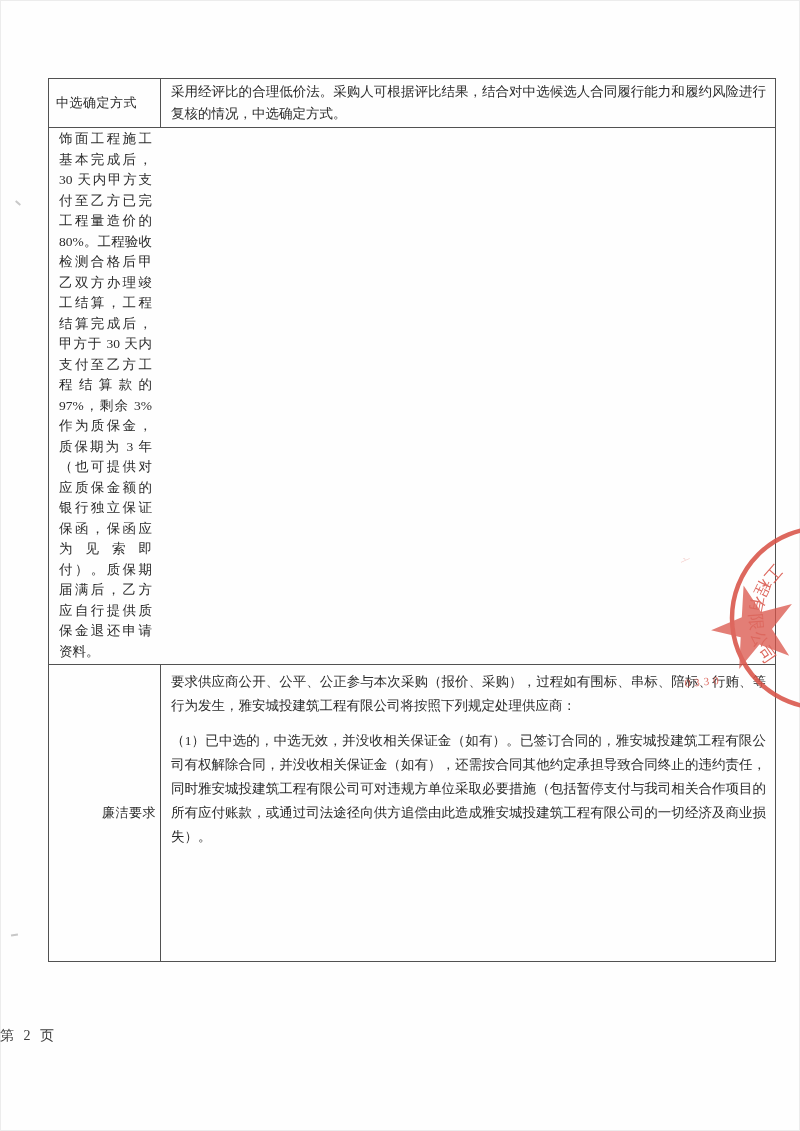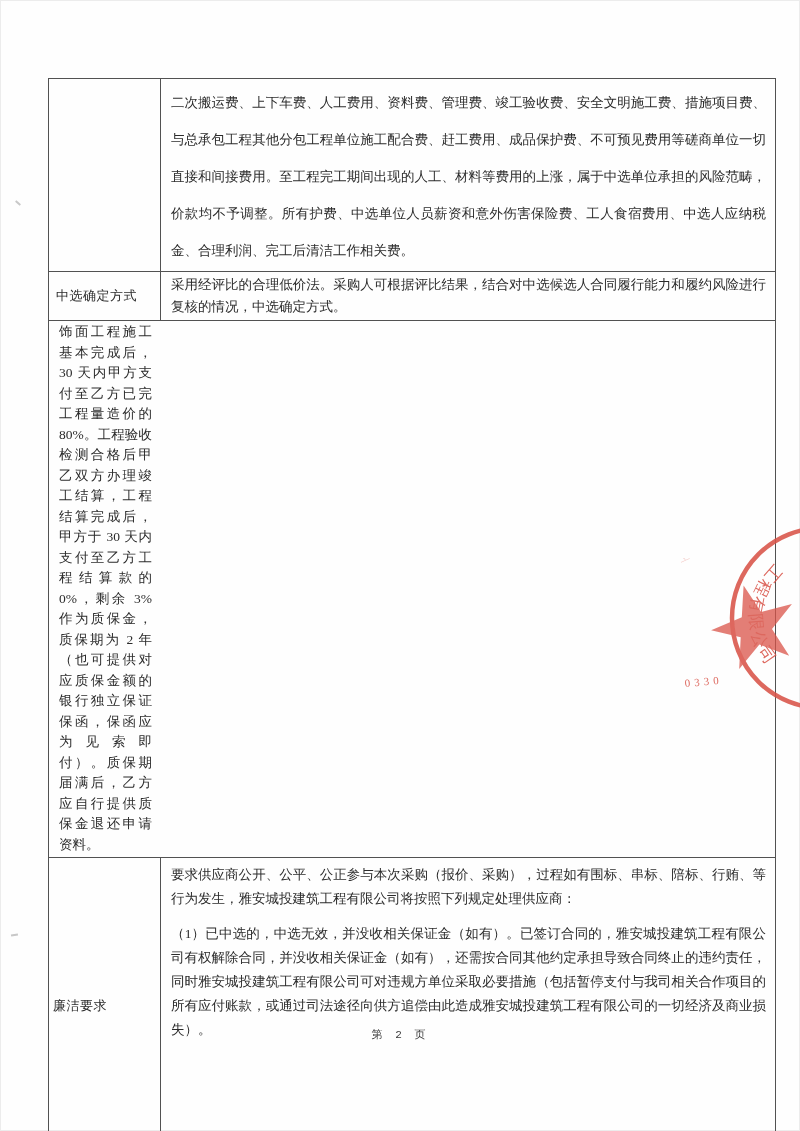--- a/index.html
+++ b/index.html
@@ -37,21 +37,21 @@
   .trow:last-child { border-bottom: none; }
   .cell-label {
     border-right: 1px solid #525252;
     box-sizing: border-box;
     display: flex;
     align-items: center;
     padding: 2px 4px 2px 7px;
     font-size: 13px;
     letter-spacing: 0.5px;
   }
-  .cell-label.centered { justify-content: flex-start; padding-left: 4px; }
+  .cell-label.centered { justify-content: flex-end; padding-left: 4px; }
   .cell-content {
     box-sizing: border-box;
     padding: 2px 9px 2px 10px;
     font-size: 13.5px;
     text-align: justify;
     text-align-last: left;
   }
   .cell-content p { margin: 0; }
   .row-1 { min-height: 186px; }
   .row-1 .cell-content { line-height: 37px; padding-top: 5px; }
@@ -61,25 +61,24 @@
   .row-3 .cell-content { line-height: 20.5px; padding-top: 1px; }
   .row-4 { min-height: 296px; }
   .row-4 .cell-content { line-height: 24px; padding-top: 5px; }
   .row-4 .cell-content p + p { margin-top: 11px; }
   
   .page-footer {
     position: absolute;
     top: 1027px;
     left: 0;
     width: 100%;
-    text-align: center;
-    font-size: 11px;
+    text-align: left;
+    font-size: 14px;
     letter-spacing: 3px;
     color: #3a3a3a;
-    font-family: Liberation Mono, monospace;
   }
   
   .stamp {
     position: absolute;
     left: 655px;
     top: 515px;
     width: 145px;
     height: 210px;
     pointer-events: none;
   }
@@ -92,41 +91,33 @@
   .speck-1 { left: 15px; top: 202px; width: 6px; height: 2px; transform: rotate(40deg); }
   .speck-2 { left: 11px; top: 934px; width: 7px; height: 2px; transform: rotate(-8deg); }
 </style>
 </head>
 <body>
 
 <div class="page">
 
   <div class="doc-table">
 
-    <div class="trow row-1">
-      <div class="cell-label">
-        <span></span>
-      </div>
-      <div class="cell-content">
-        <p>二次搬运费、上下车费、人工费用、资料费、管理费、竣工验收费、安全文明施工费、措施项目费、与总承包工程其他分包工程单位施工配合费、赶工费用、成品保护费、不可预见费用等磋商单位一切直接和间接费用。至工程完工期间出现的人工、材料等费用的上涨，属于中选单位承担的风险范畴，价款均不予调整。所有护费、中选单位人员薪资和意外伤害保险费、工人食宿费用、中选人应纳税金、合理利润、完工后清洁工作相关费。</p>
-      </div>
-    </div>
 
     <div class="trow row-2">
       <div class="cell-label">
         <span>中选确定方式</span>
       </div>
       <div class="cell-content">
         <p>采用经评比的合理低价法。采购人可根据评比结果，结合对中选候选人合同履行能力和履约风险进行复核的情况，中选确定方式。</p>
       </div>
     </div>
 
     <div class="trow row-3">
       <div class="cell-content">
-        <p>饰面工程施工基本完成后，30 天内甲方支付至乙方已完工程量造价的 80%。工程验收检测合格后甲乙双方办理竣工结算，工程结算完成后，甲方于 30 天内支付至乙方工程结算款的 0%，剩余 3%作为质保金，质保期为 2 年（也可提供对应质保金额的银行独立保证保函，保函应为见索即付）。质保期届满后，乙方应自行提供质保金退还申请资料。</p>
+        <p>饰面工程施工基本完成后，30 天内甲方支付至乙方已完工程量造价的 80%。工程验收检测合格后甲乙双方办理竣工结算，工程结算完成后，甲方于 30 天内支付至乙方工程结算款的 97%，剩余 3%作为质保金，质保期为 3 年（也可提供对应质保金额的银行独立保证保函，保函应为见索即付）。质保期届满后，乙方应自行提供质保金退还申请资料。</p>
       </div>
     </div>
 
     <div class="trow row-4">
       <div class="cell-label centered">
         <span>廉洁要求</span>
       </div>
       <div class="cell-content">
         <p>要求供应商公开、公平、公正参与本次采购（报价、采购），过程如有围标、串标、陪标、行贿、等行为发生，雅安城投建筑工程有限公司将按照下列规定处理供应商：</p>
         <p>（1）已中选的，中选无效，并没收相关保证金（如有）。已签订合同的，雅安城投建筑工程有限公司有权解除合同，并没收相关保证金（如有），还需按合同其他约定承担导致合同终止的违约责任，同时雅安城投建筑工程有限公司可对违规方单位采取必要措施（包括暂停支付与我司相关合作项目的所有应付账款，或通过司法途径向供方追偿由此造成雅安城投建筑工程有限公司的一切经济及商业损失）。</p>

